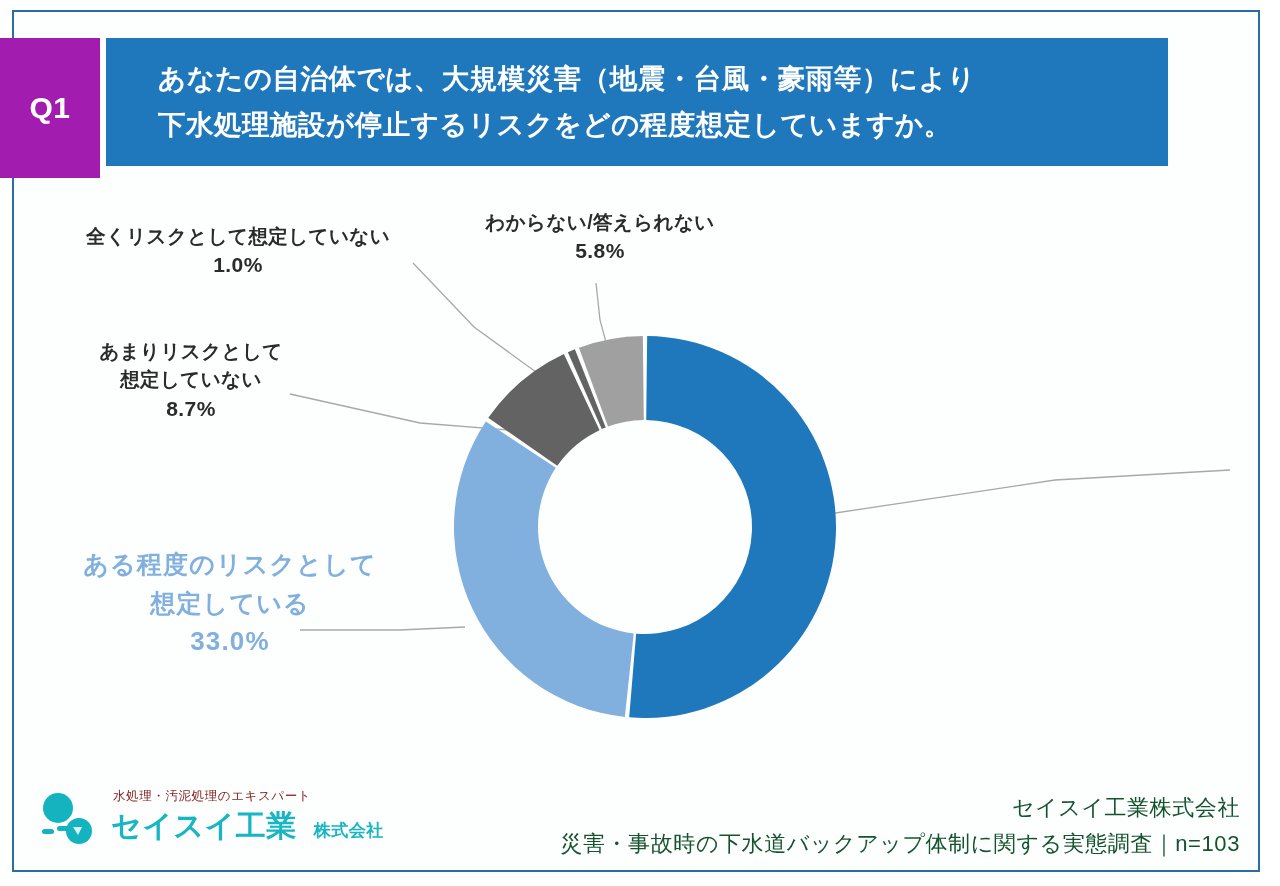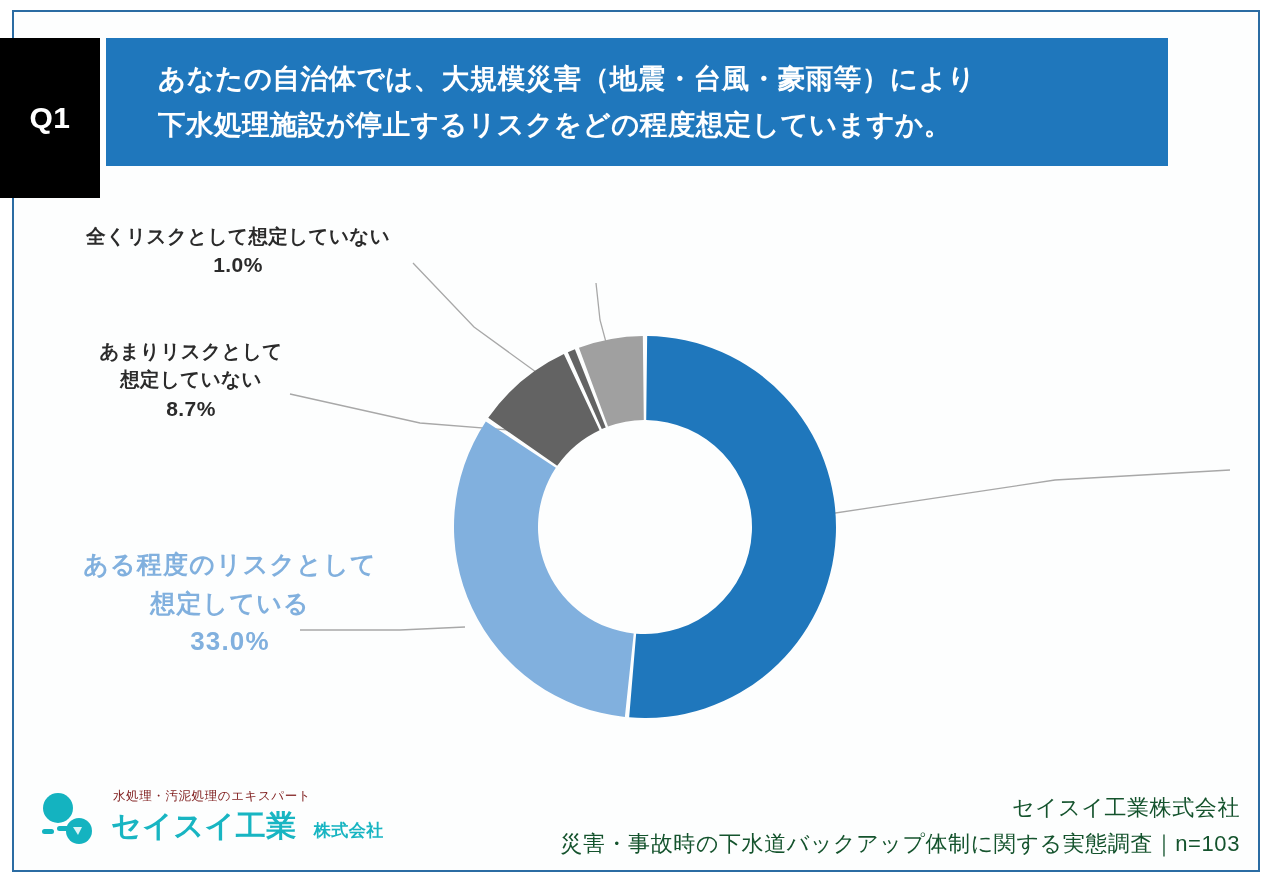--- a/index.html
+++ b/index.html
@@ -26,22 +26,22 @@
     border: 2px solid #2b6ca3;
     background: #fdfefe;
   }
 
   
   #q-badge {
     position: absolute;
     left: 0px;
     top: 38px;
     width: 100px;
-    height: 160px;
-    background: #000000;
+    height: 140px;
+    background: #a21caf;
     display: flex;
     align-items: center;
     justify-content: center;
     z-index: 5;
   }
   #q-badge .q-text {
     color: #ffffff;
     font-size: 30px;
     font-weight: bold;
     letter-spacing: 0.5px;
@@ -203,20 +203,24 @@
           <path d="M 578.9541968207736 172.78238958626054 A 191 191 0 0 1 642.8332202120841 161.01229080029606 L 643.7861495428953 245.0068854221554 A 107 107 0 0 0 608.0005186378156 251.60060568444962 Z" fill="#a0a0a0"></path>
         </g>
     </svg>
   </div>
 
   <div class="callout" id="cal-none">
     <span class="lbl dark">全くリスクとして想定していない</span>
     <span class="val dark">1.0%</span>
   </div>
 
+  <div class="callout" id="cal-unknown">
+    <span class="lbl dark">わからない/答えられない</span>
+    <span class="val dark">5.8%</span>
+  </div>
 
   <div class="callout" id="cal-little">
     <span class="lbl dark">あまりリスクとして</span>
     <span class="lbl dark">想定していない</span>
     <span class="val dark">8.7%</span>
   </div>
 
 
   <div class="callout big" id="cal-some">
     <span class="lbl blue-light">ある程度のリスクとして</span>

